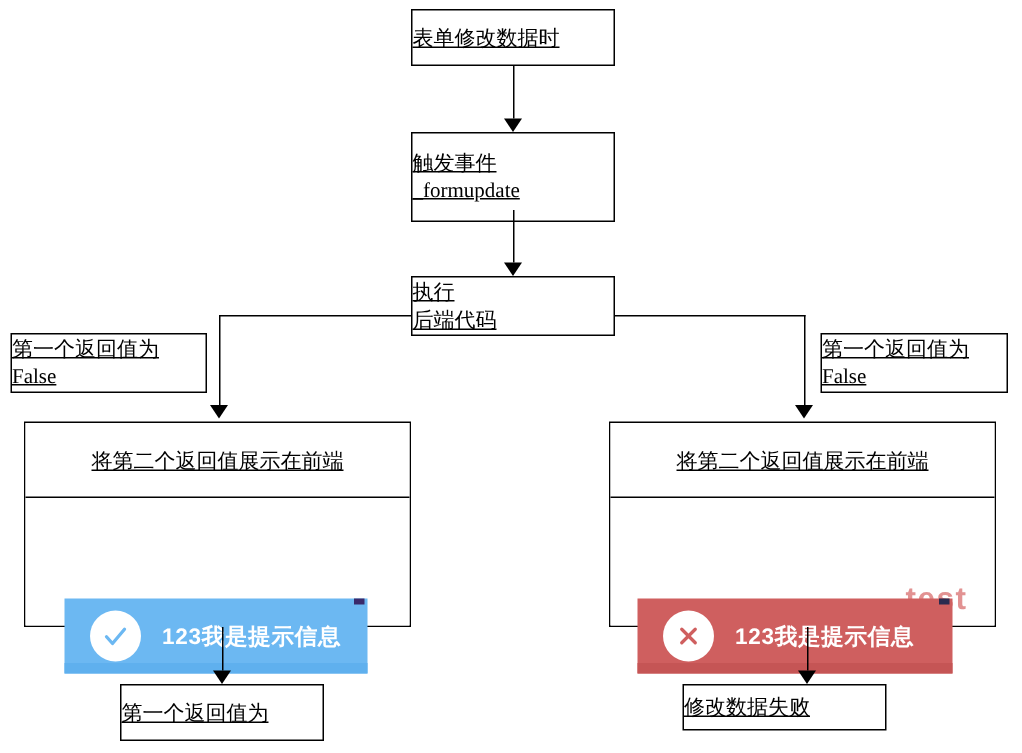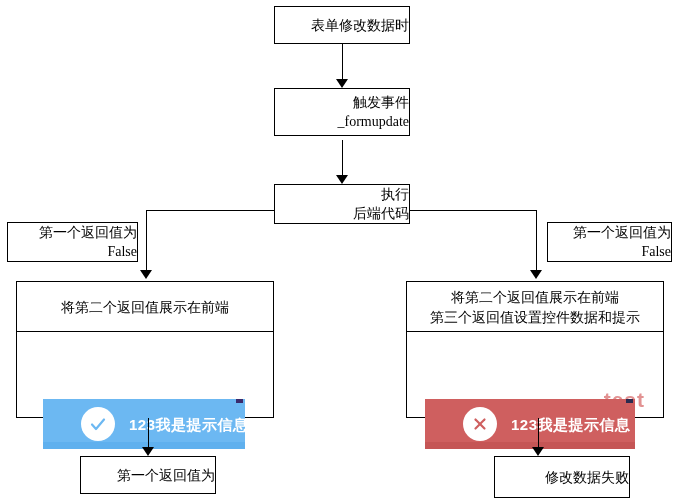--- a/index.html
+++ b/index.html
@@ -17,45 +17,46 @@
     background: #ffffff;
     overflow: hidden;
   }
   .node {
     position: absolute;
     box-sizing: border-box;
     border: 1px solid #000000;
     background: #ffffff;
     display: flex;
     flex-direction: column;
-    align-items: flex-end;
+    align-items: flex-start;
     justify-content: center;
     color: #000000;
     font-size: 14px;
     line-height: 19px;
     text-align: center;
     white-space: nowrap;
+    text-decoration: underline;
   }
   .node .ln { display: block; }
   .node .mono {
     font-family: "Liberation Serif", "DejaVu Serif", serif;
   }
 
   
   #n-start   { left: 274px; top: 6px;   width: 136px; height: 38px; }
-  #n-event   { left: 274px; top: 88px;  width: 136px; height: 48px; }
+  #n-event   { left: 274px; top: 88px;  width: 136px; height: 60px; }
   #n-exec    { left: 274px; top: 184px; width: 136px; height: 40px; }
   #n-true    { left: 7px;   top: 222px; width: 131px; height: 40px; }
   #n-false   { left: 547px; top: 222px; width: 125px; height: 40px; }
   #n-okbox   { left: 16px;  top: 281px; width: 258px; height: 137px;
                justify-content: flex-start; padding-top: 0; }
   #n-errbox  { left: 406px; top: 281px; width: 258px; height: 137px;
                justify-content: flex-start; padding-top: 0; }
   #n-success { left: 80px;  top: 456px; width: 136px; height: 38px; }
-  #n-fail    { left: 494px; top: 456px; width: 136px; height: 42px; }
+  #n-fail    { left: 455px; top: 456px; width: 136px; height: 31px; }
 
   
   .box-head {
     width: 100%;
     box-sizing: border-box;
     border-bottom: 1px solid #000000;
     display: flex;
     flex-direction: column;
     align-items: center;
     justify-content: center;
@@ -71,21 +72,20 @@
     flex: 1;
     background: #ffffff;
   }
 
   
   .toast {
     position: absolute;
     display: flex;
     align-items: center;
     box-sizing: border-box;
-    padding-left: 21px;
   }
   .toast .circ {
     width: 34px;
     height: 34px;
     border-radius: 50%;
     background: #ffffff;
     margin-left: 17px;
     margin-right: 14px;
     flex: 0 0 auto;
     display: flex;
@@ -195,21 +195,20 @@
         <span class="msg">123我是提示信息</span>
         <div class="footer-band"></div>
         <div class="corner-dot"></div>
       </div>
     </div>
   </div>
 
   <div class="node" id="n-errbox">
     <div class="box-head">
       <span class="ln">将第二个返回值展示在前端</span>
-      <span class="ln">第三个返回值设置控件数据和提示</span>
     </div>
     <div class="box-body">
       <div class="watermark">test</div>
       <div class="toast" id="toast-err">
         <div class="circ">
           <svg width="22" height="22" viewBox="0 0 22 22" aria-hidden="true">
             <line x1="6.5" y1="6.5" x2="15.5" y2="15.5" stroke="#cf5f5f" stroke-width="2.2" stroke-linecap="round"></line>
             <line x1="15.5" y1="6.5" x2="6.5" y2="15.5" stroke="#cf5f5f" stroke-width="2.2" stroke-linecap="round"></line>
           </svg>
         </div>

